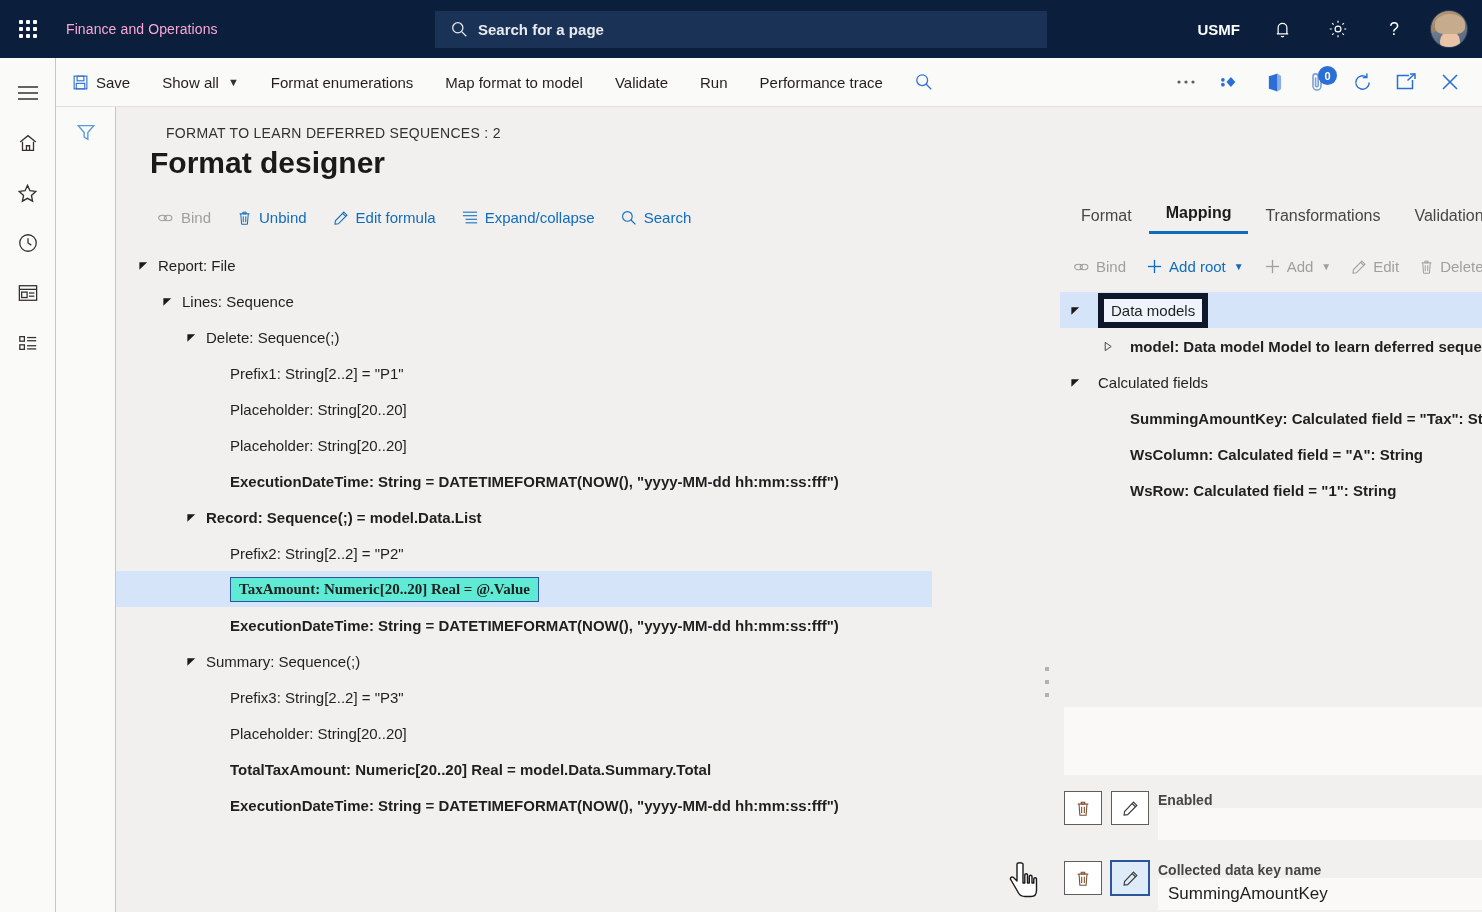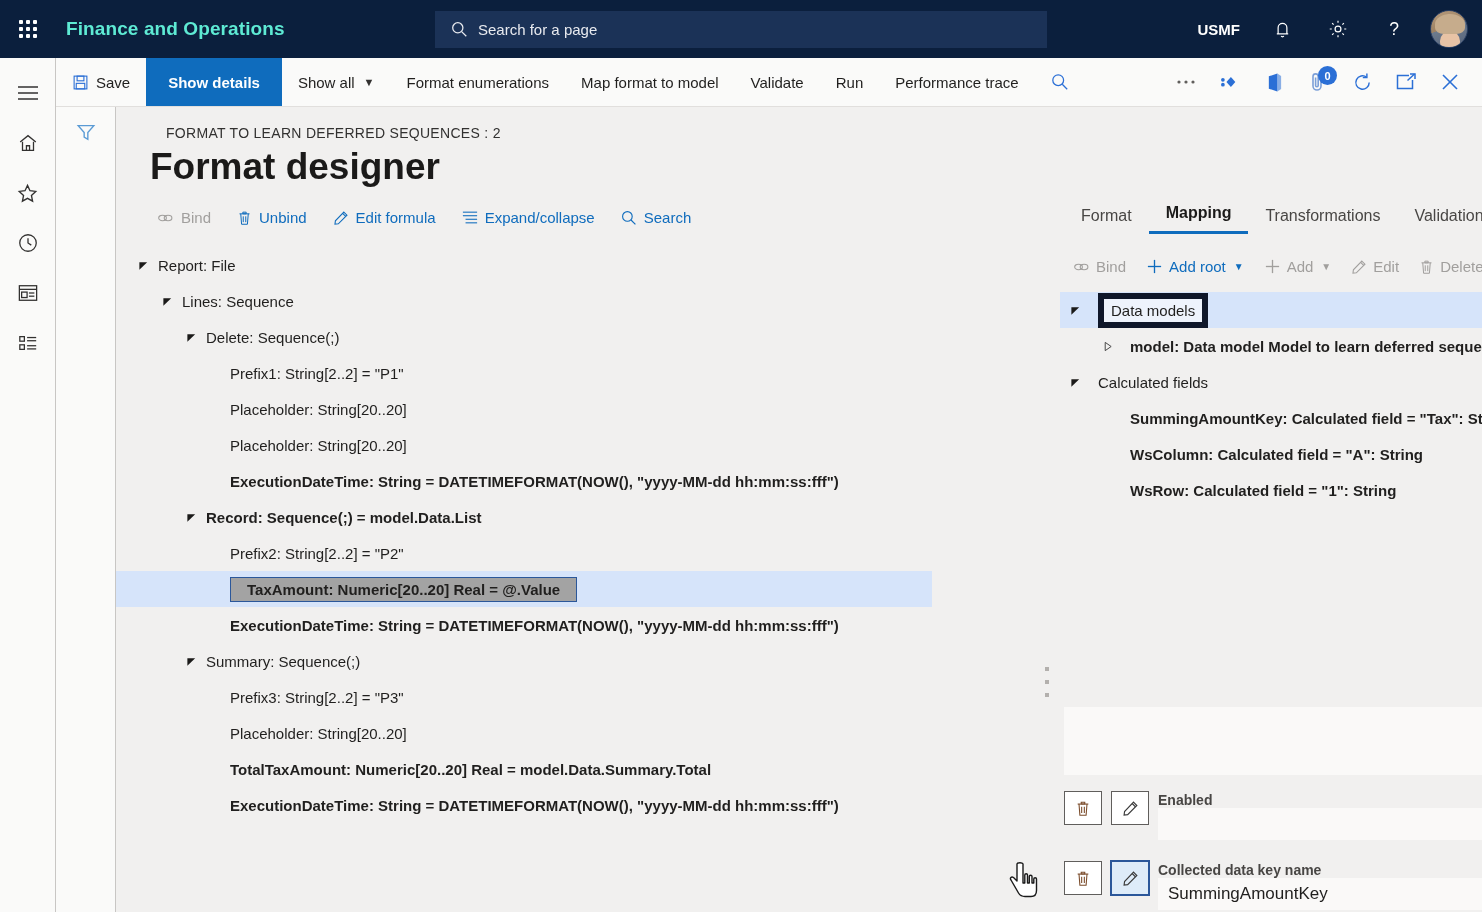--- a/index.html
+++ b/index.html
@@ -17,26 +17,26 @@
     position: absolute; top:0; left:0; width:1482px; height:58px;
     background: #0b1f3d; display:flex; align-items:center;
   }
   .waffle {
     width:56px; height:58px; display:flex; align-items:center; justify-content:center;
     cursor:pointer;
   }
   .waffle-grid { display:grid; grid-template-columns:repeat(3,4px); grid-template-rows:repeat(3,4px); gap:3px; }
   .waffle-grid i { width:4px; height:4px; background:#ffffff; border-radius:1px; display:block; }
   .app-title {
-    color:#5eead4; font-size:19px; font-weight:bold; letter-spacing:.1px;
+    color:#f9a8d4; font-size:14px; font-weight:normal; letter-spacing:.1px;
     margin-left:10px; white-space:nowrap;
   }
   .searchbox {
     position:absolute; left:435px; top:11px; width:612px; height:37px;
-    background:#1b3257; display:flex; align-items:center; padding-left:16px;
+    background:#1b3257; display:flex; align-items:center; padding-left:16px;font-weight:bold;
   }
   .searchbox .mag { margin-right:10px; display:flex; }
   .searchbox span.lbl { color:#e8eaef; font-size:15px; }
   .top-right { position:absolute; right:14px; top:0; height:58px; display:flex; align-items:center; gap:0px; }
   .top-right .item { height:68px; display:flex; align-items:center; justify-content:center; min-width:56px; cursor:pointer; }
   .top-right .usmf { color:#ffffff; font-size:15px; font-weight:bold; padding:0 14px; }
   .avatar {
     width:38px; height:38px; border-radius:50%; overflow:hidden; margin-left:8px;
     background: radial-gradient(circle at 50% 32%, #f0d4bf 0 26%, rgba(0,0,0,0) 27%),
                 linear-gradient(160deg,#b89c7d 0%,#9c8163 45%,#6d7b8d 46%, #55627a 100%);
@@ -91,39 +91,39 @@
   .content {
     position:absolute; top:107px; left:116px; width:1366px; height:805px;
     background:#f1f0ef; overflow:hidden;
   }
   .breadcrumb {
     position:absolute; left:50px; top:18px;
     font-size:14px; color:#323130; letter-spacing:.3px;
   }
   .page-title {
     position:absolute; left:34px; top:39px;
-    font-size:37px; color:#1b1a19; font-weight:600;
+    font-size:30px; color:#1b1a19; font-weight:600;
   }
   .actionrow {
     position:absolute; left:30px; top:98px; display:flex; align-items:center; gap:4px;
   }
   .act {
     display:flex; align-items:center; gap:7px; padding:4px 11px;
     font-size:15px; color:#0f6cbd; cursor:pointer; white-space:nowrap;
   }
   .act.disabled { color:#a19f9d; cursor:default; }
 
   
   .tree { position:absolute; left:0px; top:140px; width:816px; height:665px; overflow:hidden; }
   .node { height:36px; display:flex; align-items:center; font-size:15px; color:#201f1e; white-space:nowrap; }
   .node .tw { width:18px; display:flex; align-items:center; justify-content:center; flex:0 0 18px; cursor:pointer; }
   .node.bold .lbl { font-weight:bold; }
   .node.selected { background:#d6e4fa; }
   .node .boxed {
-    border:1px solid #2b579a; padding:3px 16px; background:#a3a3a3; display:inline-block;
+    border:1px solid #2b579a; padding:3px 8px; background:#5eead4; display:inline-block;font-family:Liberation Serif, serif;
   }
   .splitter-dots {
     position:absolute; left:928px; top:560px; width:6px; height:30px;
     display:flex; flex-direction:column; justify-content:space-between; align-items:center; cursor:col-resize;
   }
   .splitter-dots i { width:4px; height:4px; background:#b3b0ad; display:block; }
 
   
   .rightpanel { position:absolute; left:824px; top:0px; width:542px; height:805px; }
   .tabs { position:absolute; left:124px; top:93px; display:flex; align-items:flex-end; gap:0; }
@@ -266,23 +266,20 @@
 
   <div class="cmdbar">
     <div class="cmd">
       <svg width="17" height="17" viewBox="0 0 20 20" fill="none" stroke="#2b6fd6" stroke-width="1.3">
           <rect x="2.5" y="2.5" width="15" height="15"></rect>
           <rect x="6" y="2.5" width="8" height="5.5"></rect>
           <rect x="5" y="11" width="10" height="6.5"></rect>
         </svg>
       <span>Save</span>
     </div>
-    <div class="cmd primary">
-      <span>Show details</span>
-    </div>
     <div class="cmd">
       <span>Show all</span>
       <span class="chev">▼</span>
     </div>
     <div class="cmd">
       <span>Format enumerations</span>
     </div>
     <div class="cmd">
       <span>Map format to model</span>
     </div>

